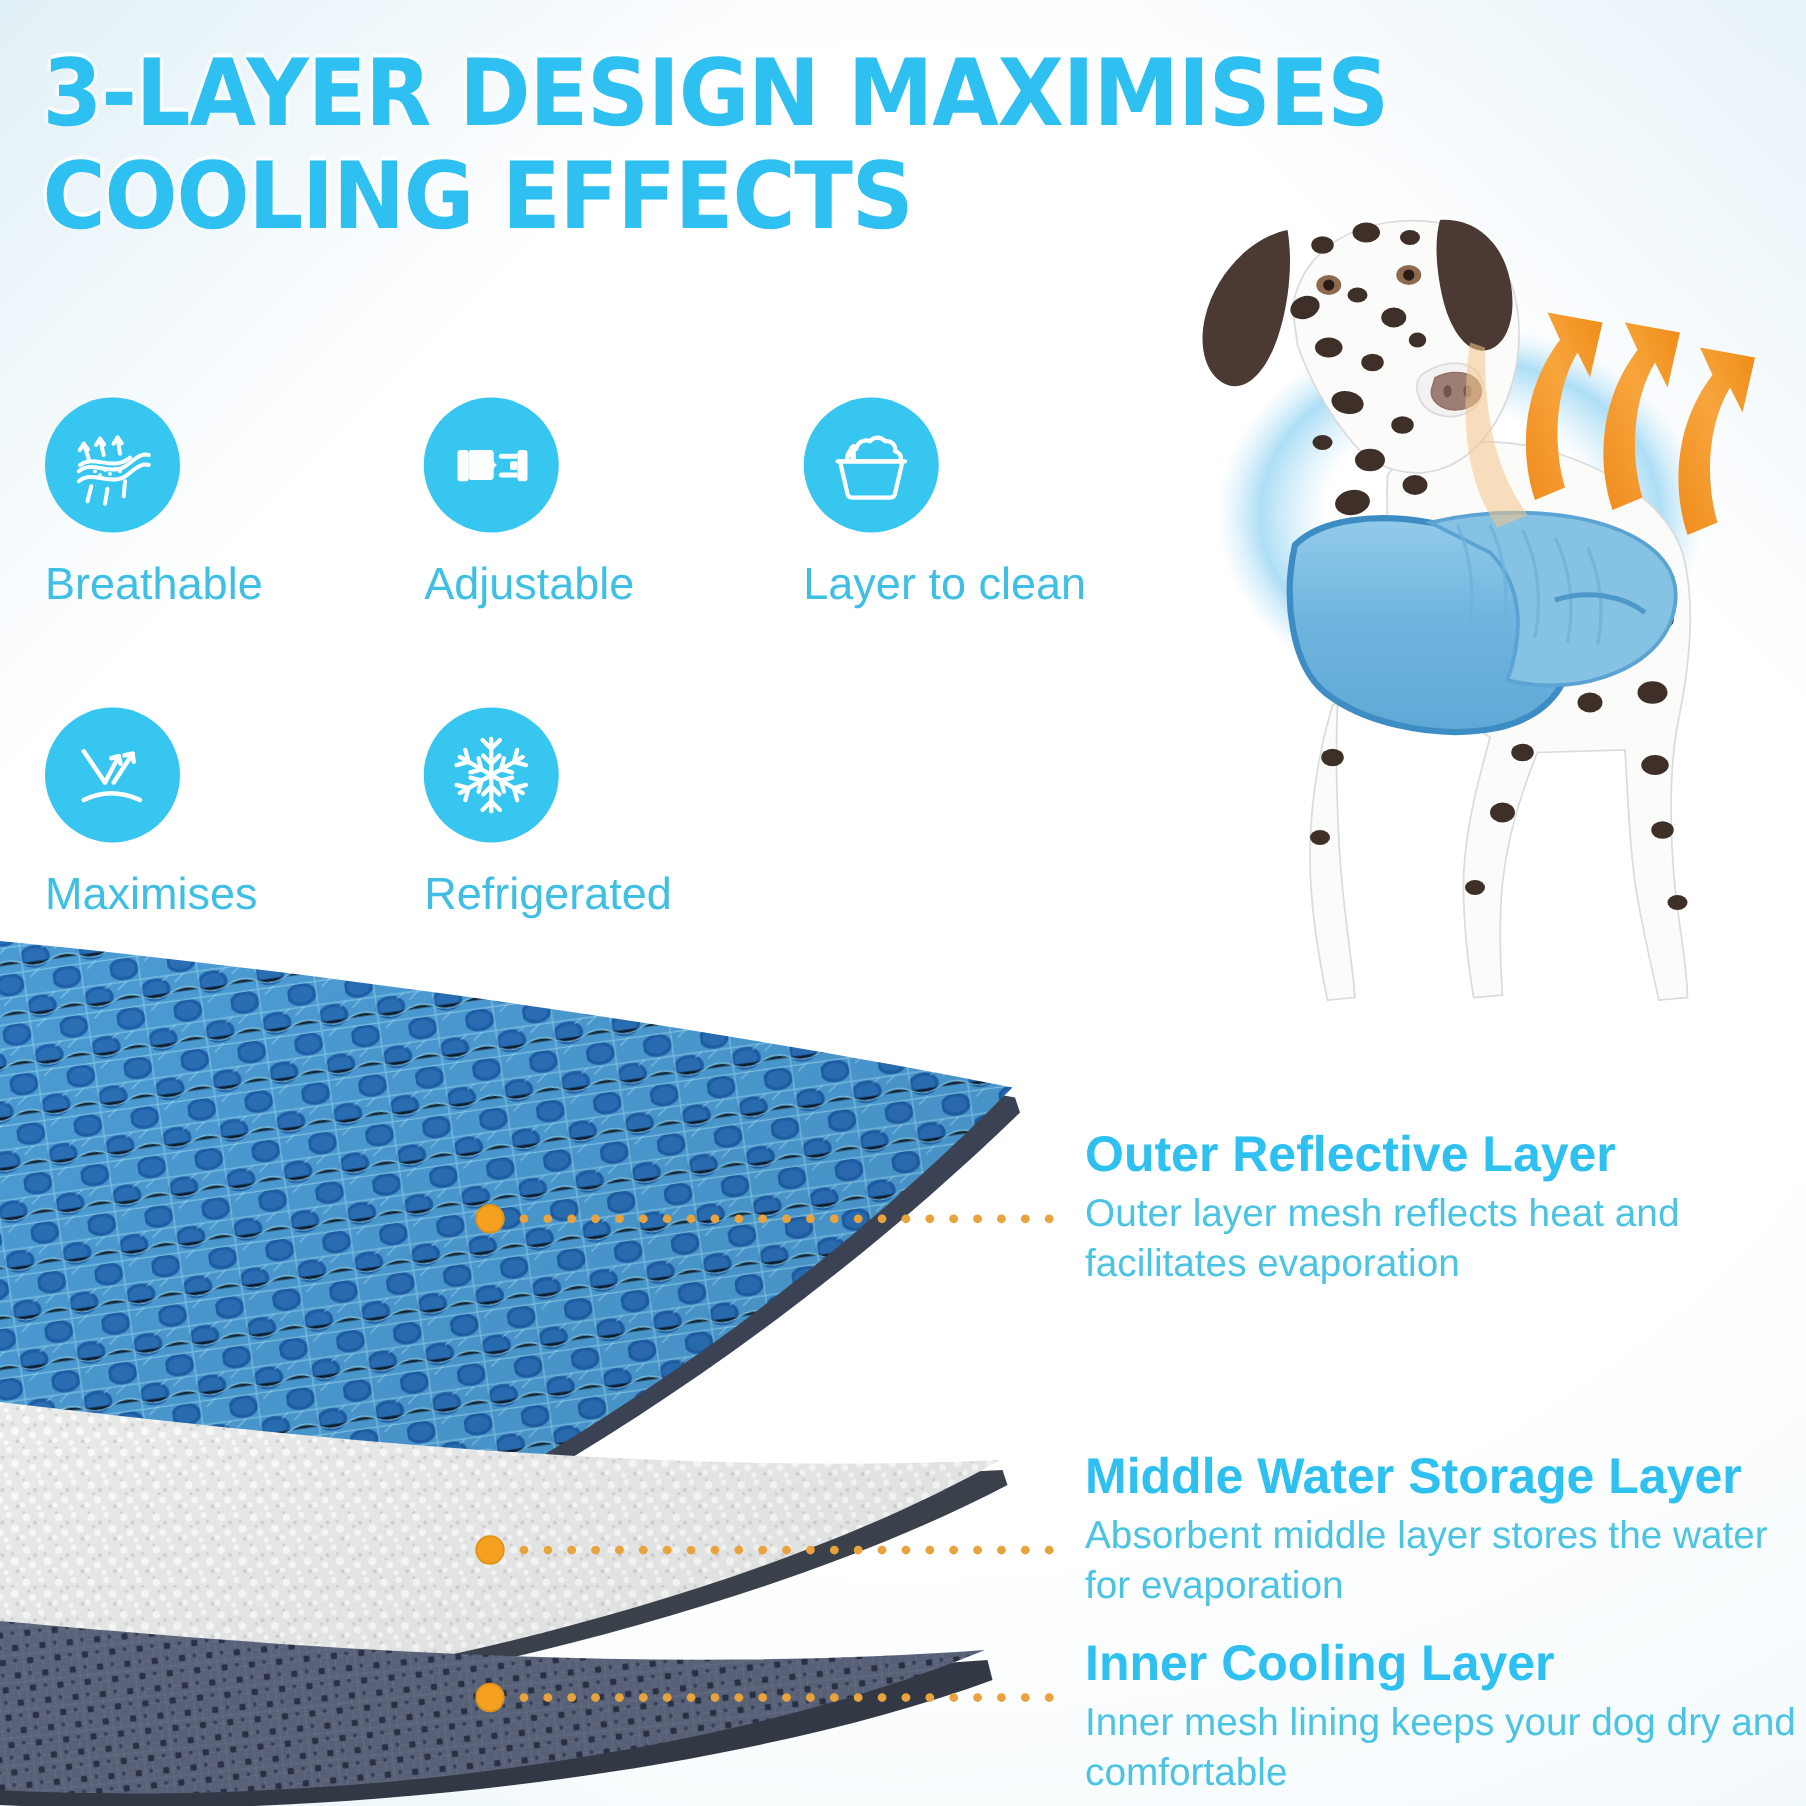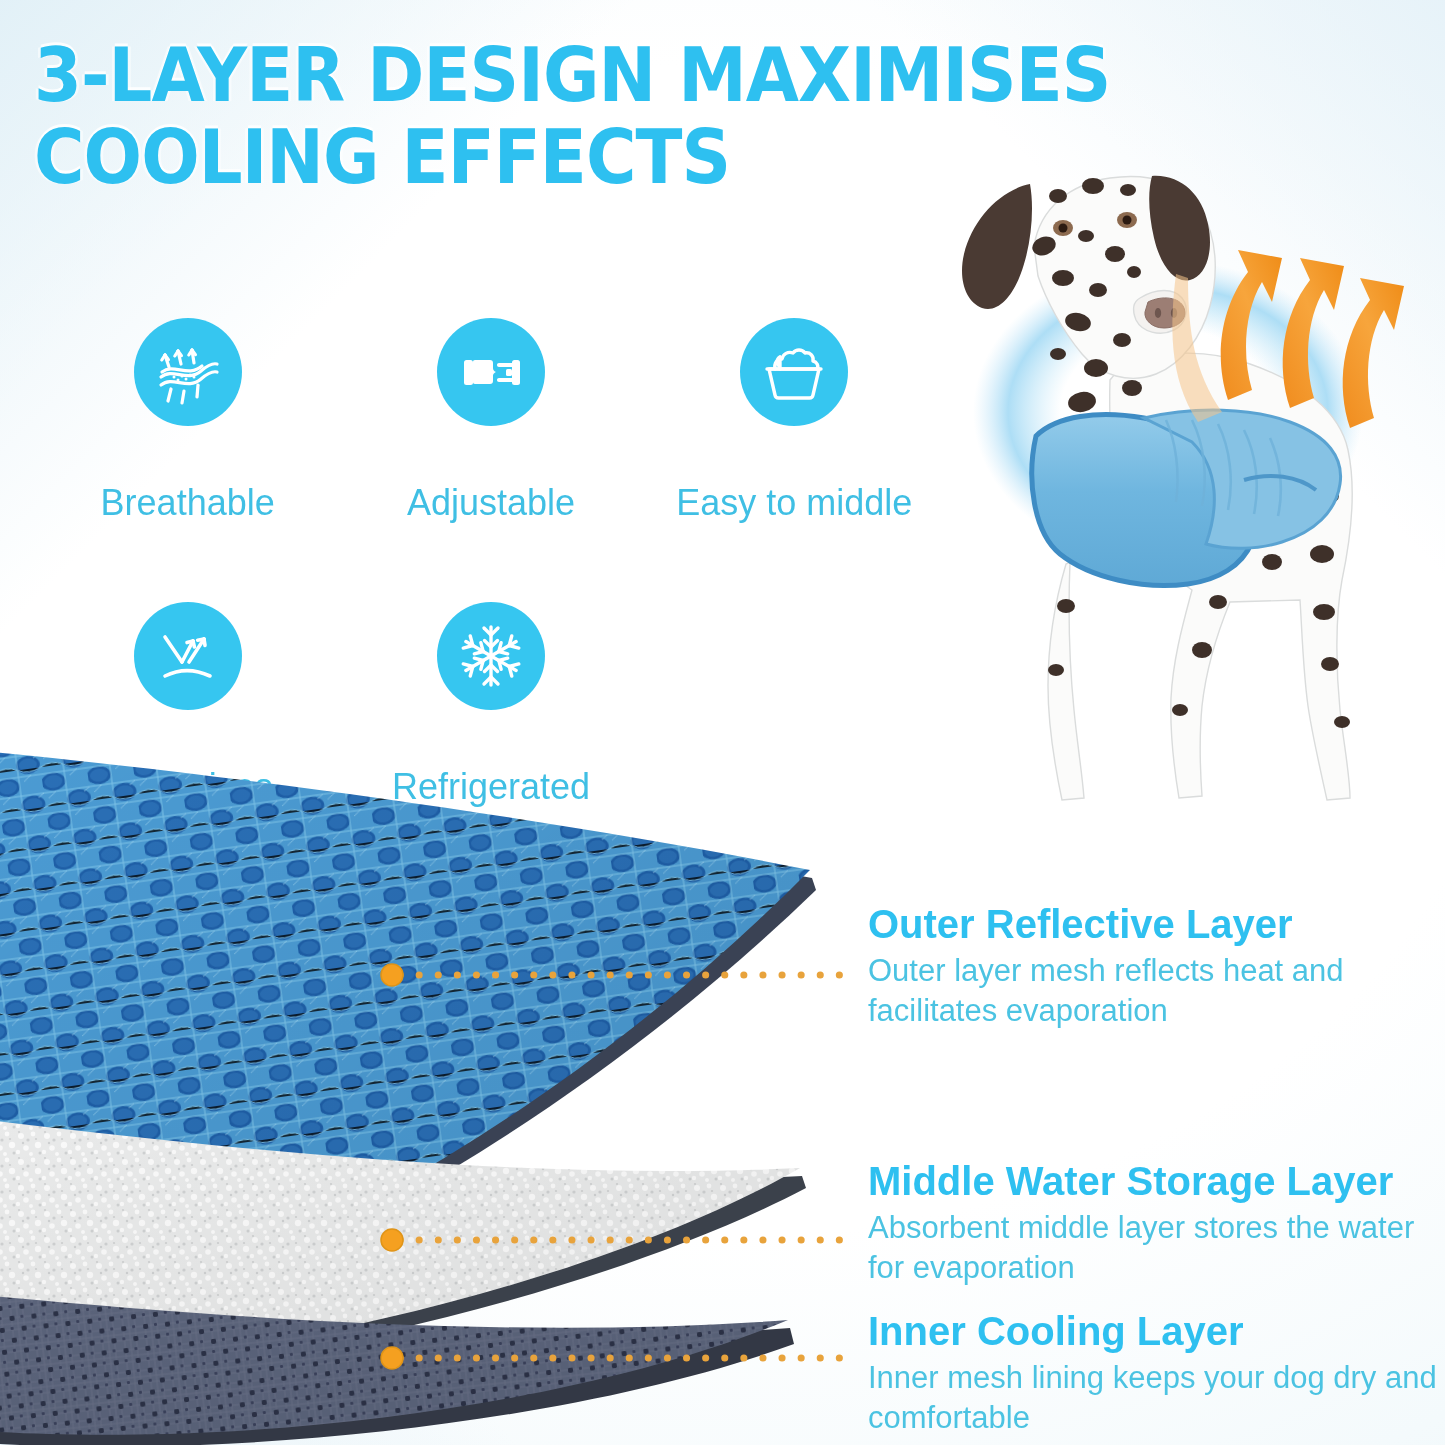--- a/index.html
+++ b/index.html
@@ -38,21 +38,21 @@
        3px 0 0 rgba(255,255,255,.55),
       -3px 0 0 rgba(255,255,255,.55);
   }
   .title .ln{display:block;white-space:nowrap;}
   .title .ln2{margin-top:12px;}
 
   
   .features{position:absolute;left:36px;top:318px;width:910px;}
   .frow{display:flex;}
   .frow.r2{margin-top:78px;}
-  .feature{width:340px;display:flex;flex-direction:column;align-items:center;gap:36px;}
+  .feature{width:340px;display:flex;flex-direction:column;align-items:flex-start;}
   .fcircle{
     width:108px;height:108px;border-radius:50%;
     background:#36C6F0;
     display:flex;align-items:center;justify-content:center;
   }
   .flabel{
     margin-top:20px;
     font-size:36px;
     color:#3FBFE4;
     font-family:"Liberation Sans",sans-serif;
@@ -155,21 +155,21 @@
           <svg width="78" height="78" viewBox="0 0 78 78">
             <g fill="none" stroke="#ffffff" stroke-width="3.4" stroke-linecap="round" stroke-linejoin="round">
               <path d="M14 36 L20 62 c.3 2 1.8 3 3.6 3 H54.4 c1.8 0 3.3-1 3.6-3 L64 36 z"></path>
               <path d="M12 36 H66"></path>
               <path d="M20 36 c-1-6 2-10 7-10 1-5 6-8 11-6 3-4 9-4 12 0 5-1 9 3 8 8 4 1 6 5 4 8"></path>
               <path d="M25 24 v12"></path>
               <path d="M25 24 c-4 2-3 7-1 9"></path>
             </g>
           </svg>
         </div>
-        <div class="flabel">Easy to middle</div>
+        <div class="flabel">Layer to clean</div>
       </div>
     </div>
 
     <div class="frow r2">
 
       <div class="feature">
         <div class="fcircle">
           <svg width="78" height="78" viewBox="0 0 78 78">
             <g fill="none" stroke="#ffffff" stroke-width="3.6" stroke-linecap="round" stroke-linejoin="round">
               <path d="M16 20 L33 45"></path>

